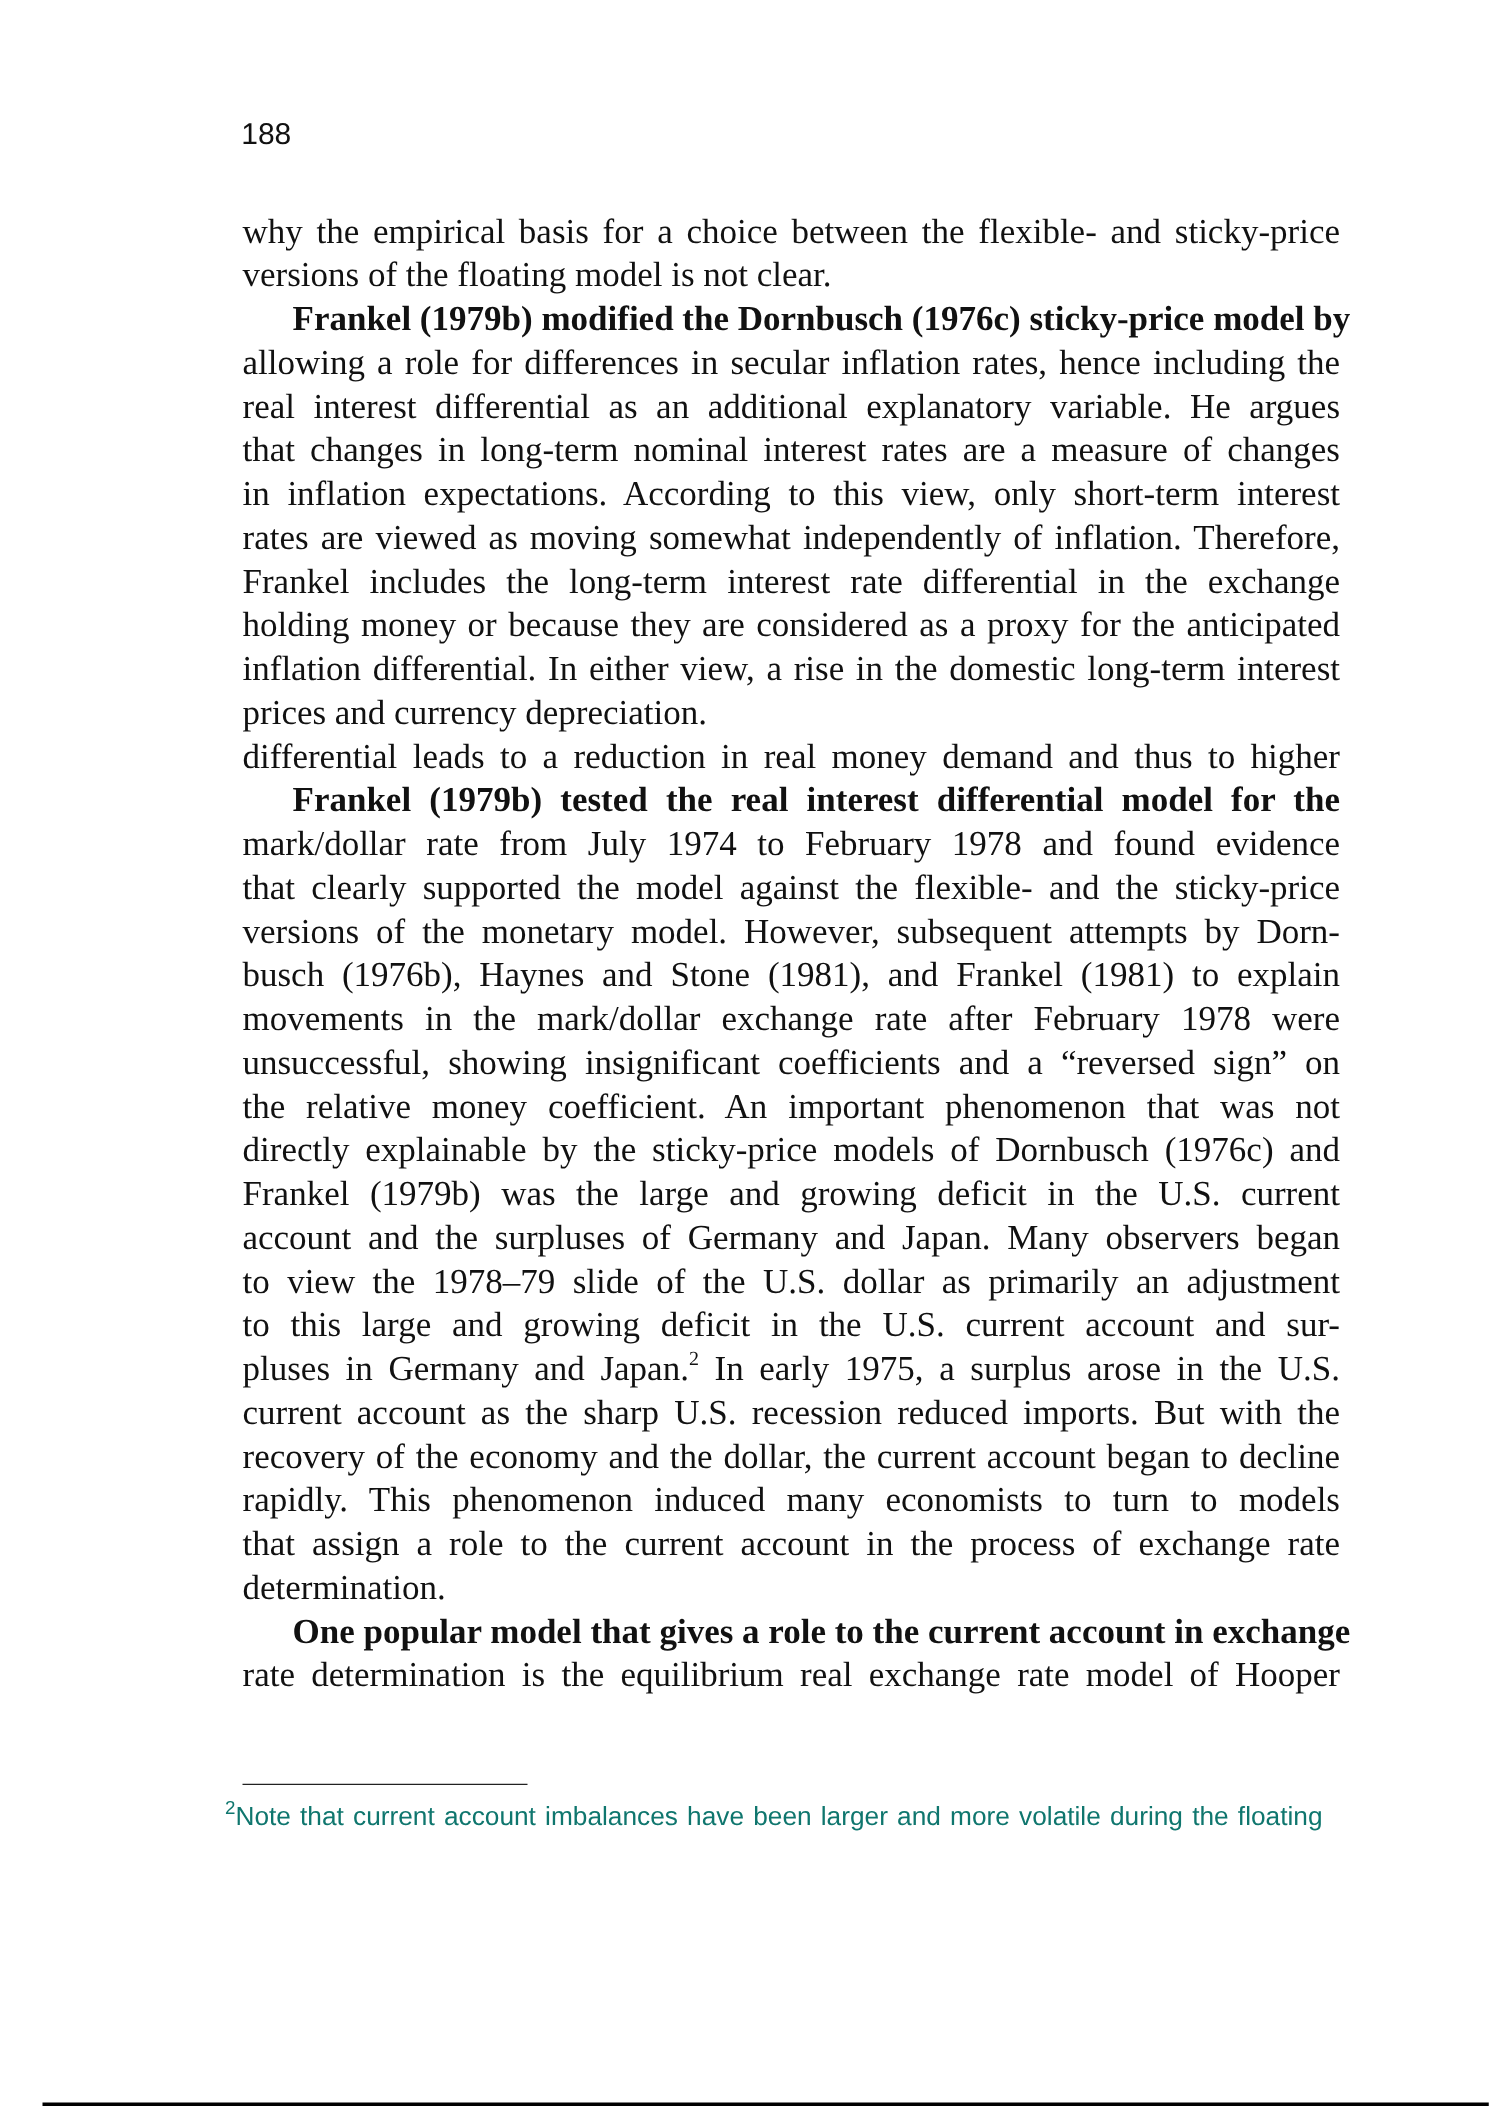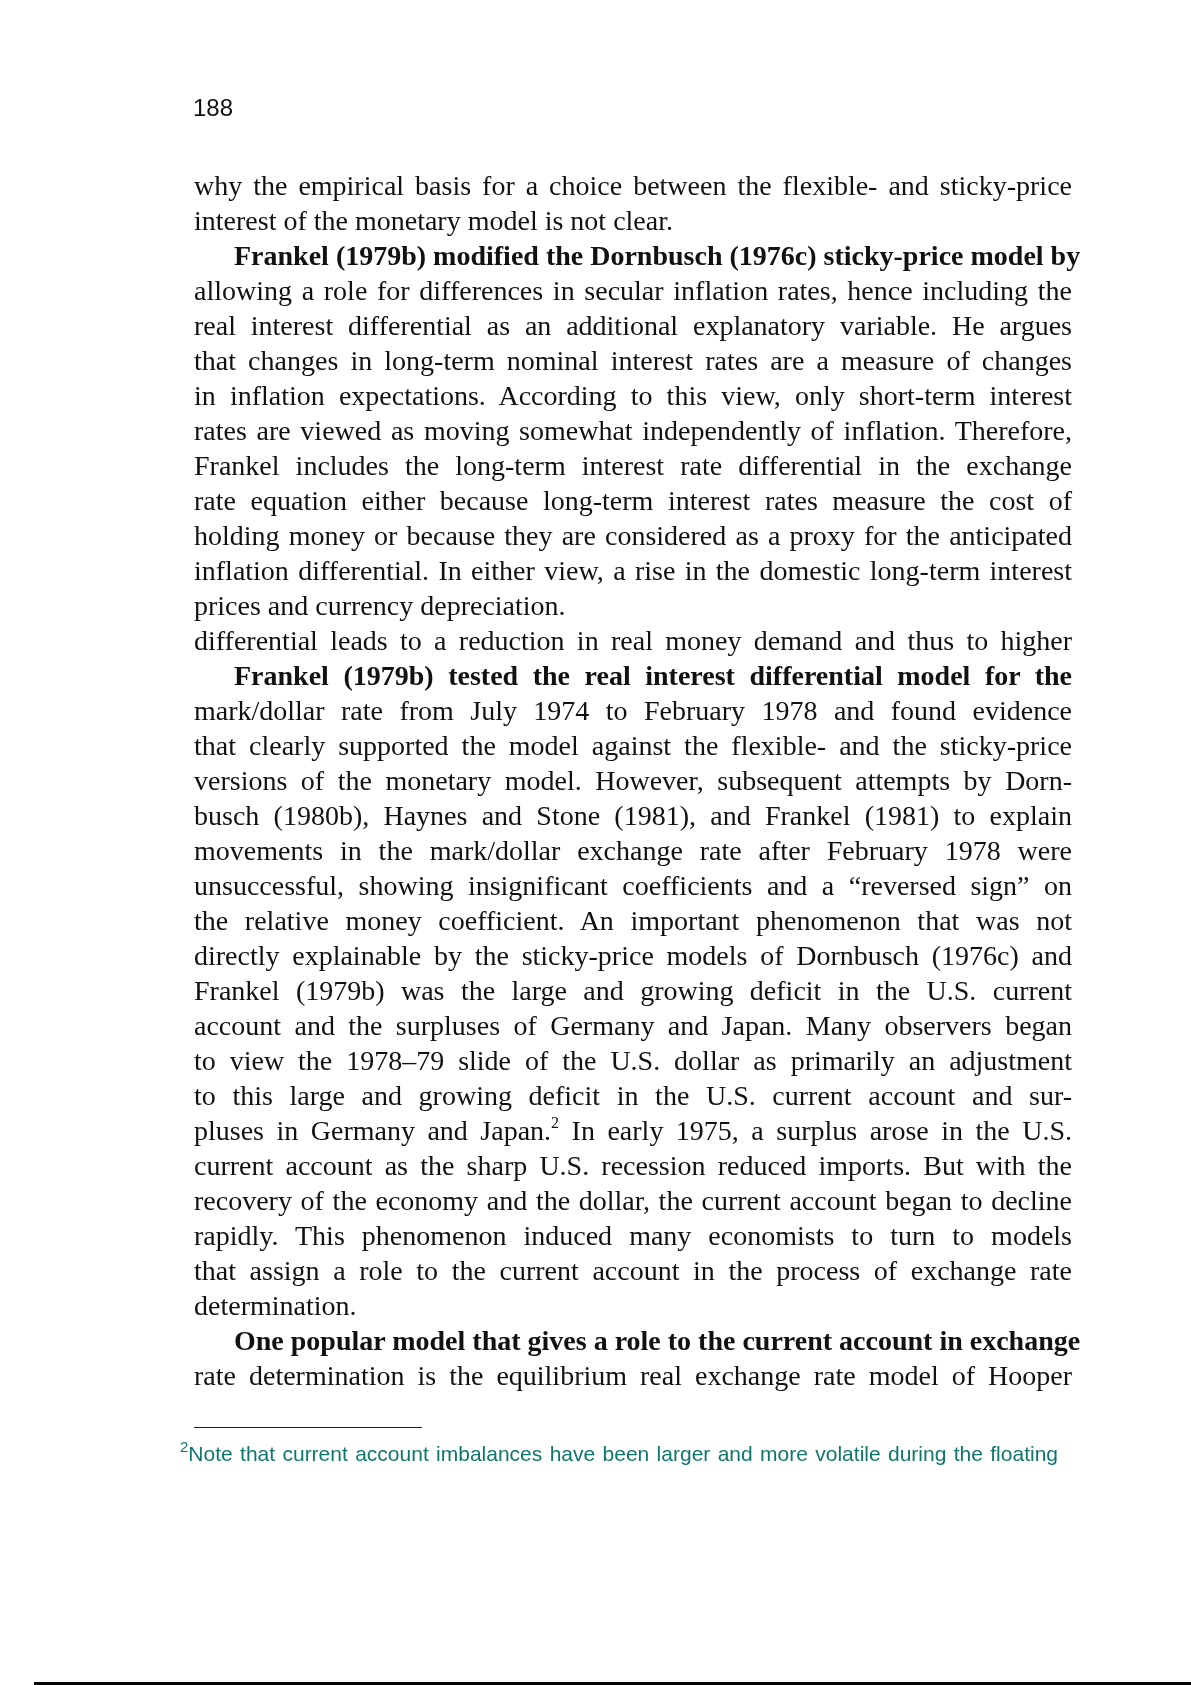--- a/index.html
+++ b/index.html
@@ -84,38 +84,37 @@
       background: #000;
     }
   </style>
 </head>
 <body>
 
 <div class="page-number">188</div>
 
 <div class="body-text">
   <span class="line">why the empirical basis for a choice between the flexible- and sticky-price</span>
-  <span class="line last">interest of the monetary model is not clear.</span>
+  <span class="line last">versions of the floating model is not clear.</span>
   <span class="line indent">Frankel (1979b) modified the Dornbusch (1976c) sticky-price model by</span>
   <span class="line">allowing a role for differences in secular inflation rates, hence including the</span>
   <span class="line">real interest differential as an additional explanatory variable. He argues</span>
   <span class="line">that changes in long-term nominal interest rates are a measure of changes</span>
   <span class="line">in inflation expectations. According to this view, only short-term interest</span>
   <span class="line">rates are viewed as moving somewhat independently of inflation. Therefore,</span>
   <span class="line">Frankel includes the long-term interest rate differential in the exchange</span>
-  <span class="line">rate equation either because long-term interest rates measure the cost of</span>
   <span class="line">holding money or because they are considered as a proxy for the anticipated</span>
   <span class="line">inflation differential. In either view, a rise in the domestic long-term interest</span>
   <span class="line last">prices and currency depreciation.</span>
   <span class="line">differential leads to a reduction in real money demand and thus to higher</span>
   <span class="line indent">Frankel (1979b) tested the real interest differential model for the</span>
   <span class="line">mark/dollar rate from July 1974 to February 1978 and found evidence</span>
   <span class="line">that clearly supported the model against the flexible- and the sticky-price</span>
   <span class="line">versions of the monetary model. However, subsequent attempts by Dorn-</span>
-  <span class="line">busch (1980b), Haynes and Stone (1981), and Frankel (1981) to explain</span>
+  <span class="line">busch (1976b), Haynes and Stone (1981), and Frankel (1981) to explain</span>
   <span class="line">movements in the mark/dollar exchange rate after February 1978 were</span>
   <span class="line">unsuccessful, showing insignificant coefficients and a “reversed sign” on</span>
   <span class="line">the relative money coefficient. An important phenomenon that was not</span>
   <span class="line">directly explainable by the sticky-price models of Dornbusch (1976c) and</span>
   <span class="line">Frankel (1979b) was the large and growing deficit in the U.S. current</span>
   <span class="line">account and the surpluses of Germany and Japan. Many observers began</span>
   <span class="line">to view the 1978–79 slide of the U.S. dollar as primarily an adjustment</span>
   <span class="line">to this large and growing deficit in the U.S. current account and sur-</span>
   <span class="line"><span>pluses in Germany and Japan.</span><sup>2</sup><span> In early 1975, a surplus arose in the U.S.</span></span>
   <span class="line">current account as the sharp U.S. recession reduced imports. But with the</span>

